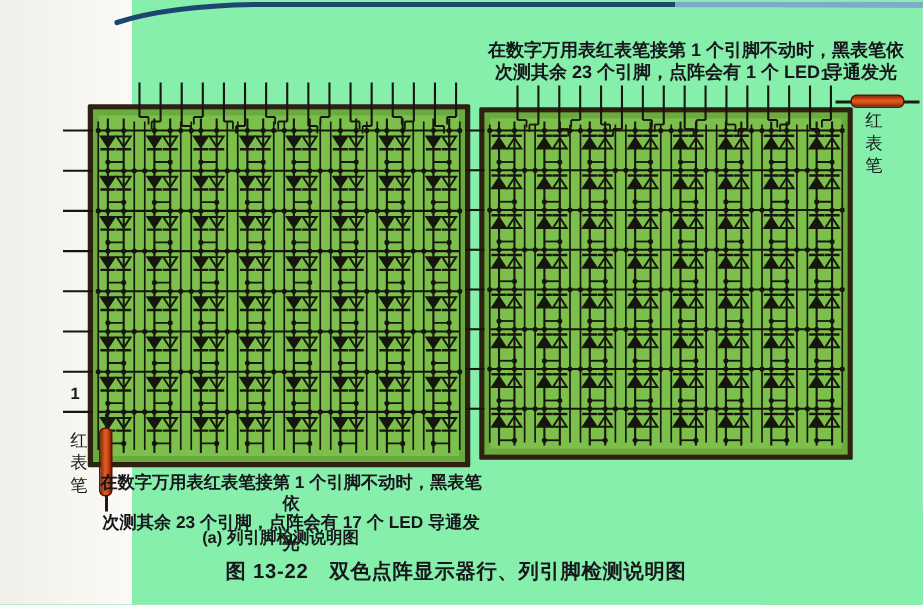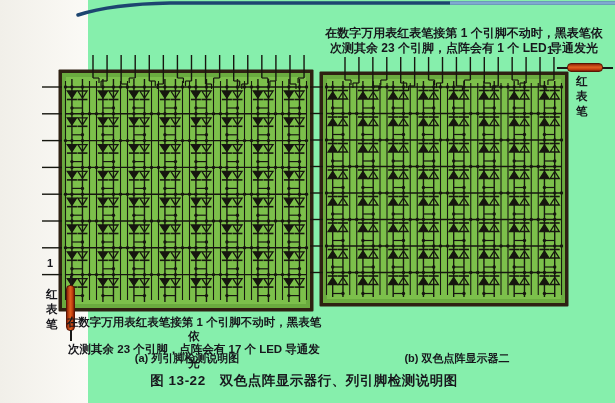--- a/index.html
+++ b/index.html
@@ -18,22 +18,22 @@
   .pin1-a{left:47px;top:257px;}
   .pin1-b{left:547px;top:44px;}
   .probe-line{position:absolute;background:#1a1a18;}
   .probe-rod{position:absolute;border:1px solid #5a1505;border-radius:4px;box-sizing:border-box;}
   .rod-vertical{width:9px;height:46px;
     background:linear-gradient(to right,#8f2508,#e06020 45%,#c8420f 75%,#7a1c06);}
   .rod-horizontal{width:36px;height:9px;
     background:linear-gradient(to bottom,#8f2508,#e06020 45%,#c8420f 75%,#7a1c06);}
   .probe-rod-a{left:66px;top:285px;}
   .probe-rod-b{left:567px;top:63px;}
-  .probe-label{position:absolute;width:13px;font-size:11.5px;font-weight:bold;color:#17171c;
-    line-height:15px;word-break:break-all;text-align:left;}
+  .probe-label{position:absolute;width:13px;font-size:11.5px;font-weight:normal;color:#17171c;
+    line-height:15px;word-break:break-all;text-align:center;}
   .probe-label-a{left:46px;top:287px;}
   .probe-label-b{left:576px;top:74px;}
   .caption{position:absolute;top:351px;width:220px;font-size:11px;font-weight:bold;
     color:#17171c;text-align:center;}
   .caption-a{left:77px;}
   .caption-b{left:347px;}
   .figure-title{position:absolute;left:0;top:372px;width:608px;text-align:center;
     font-size:13.5px;font-weight:bold;color:#17171c;letter-spacing:0.5px;}
 </style>
 </head>
@@ -1416,17 +1416,16 @@
   <div class="probe-line" style="left:557px;top:67px;width:56px;height:1.5px;"></div>
   <div class="probe-rod rod-horizontal probe-rod-b"></div>
   <div class="probe-label probe-label-b" style="color: rgb(23, 23, 28);">红表笔</div>
 
   <div class="annot annot-a" style="color: rgb(23, 23, 28);">
     <div>在数字万用表红表笔接第 1 个引脚不动时，黑表笔依</div>
     <div>次测其余 23 个引脚，点阵会有 17 个 LED 导通发光</div>
   </div>
 
   <div class="caption caption-a" style="color: rgb(23, 23, 28);">(a) 列引脚检测说明图</div>
-  <div class="caption caption-b" style="color: rgb(23, 23, 28);">(b) 双色点阵显示器二</div>
 
   <div class="figure-title" style="color: rgb(23, 23, 28);">图 13-22　双色点阵显示器行、列引脚检测说明图</div>
 
 </div>
 
 </body></html>

